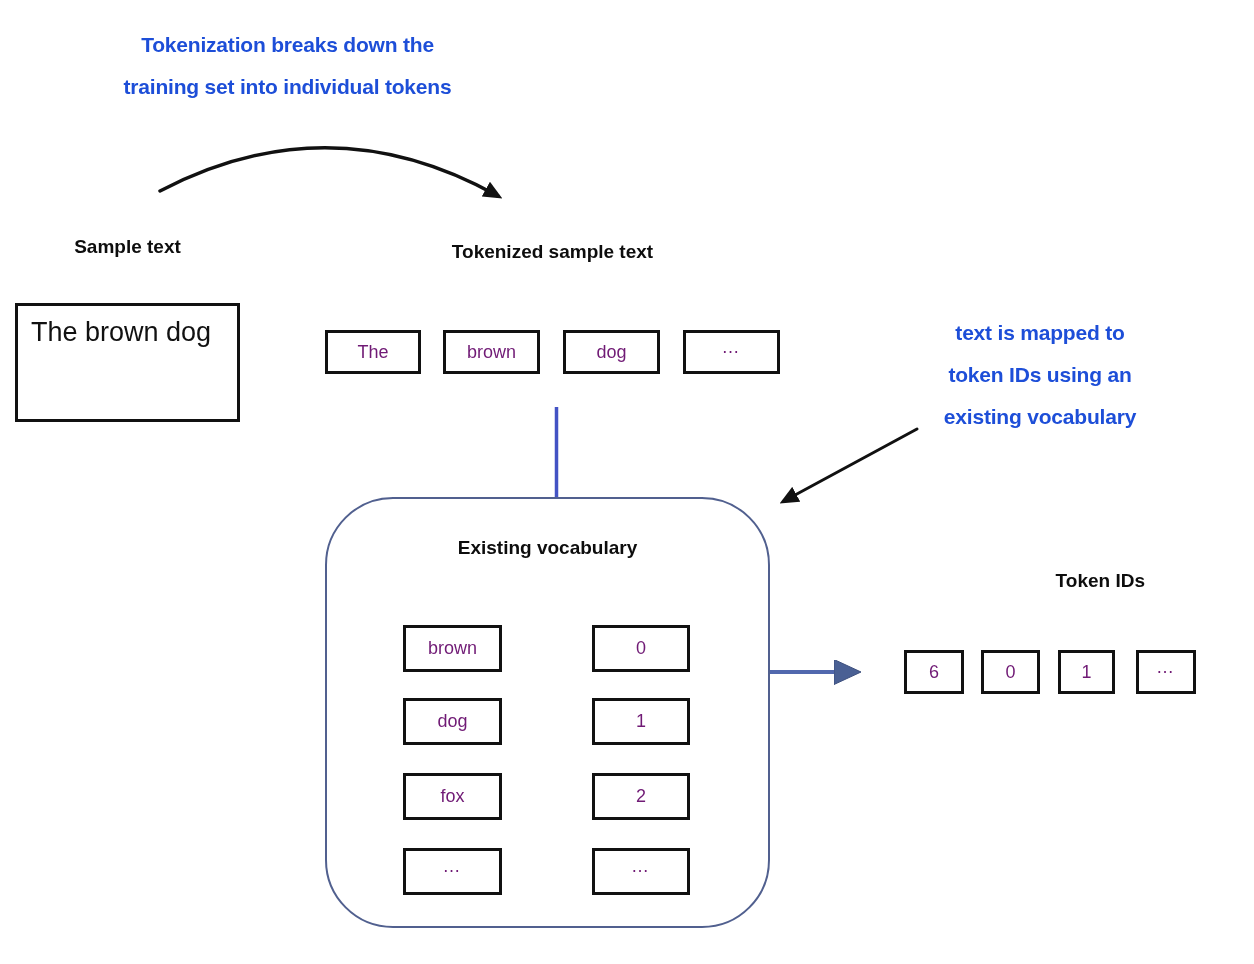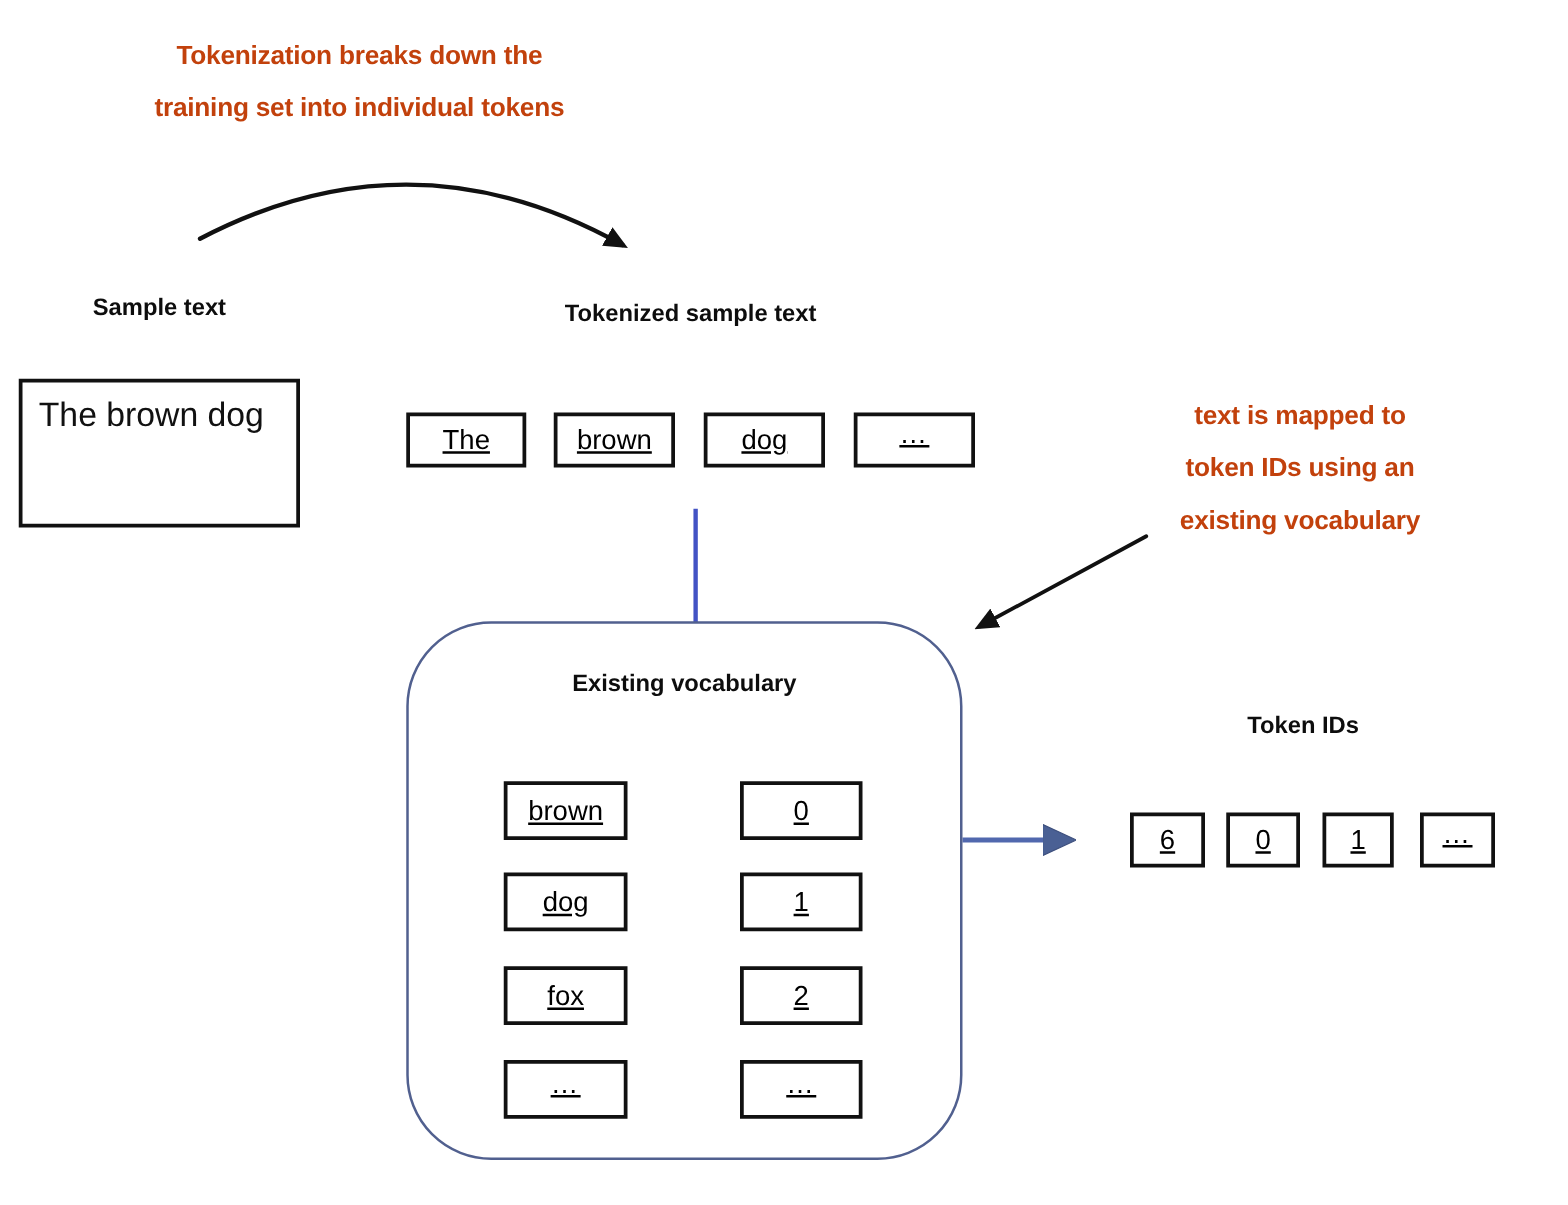--- a/index.html
+++ b/index.html
@@ -12,21 +12,21 @@
     overflow:hidden;
   }
 
   
   .note {
     position:absolute;
     font-weight:bold;
     font-size:21px;
     line-height:42px;
     text-align:center;
-    color:#c2410c;
+    color:#1d4ed8;
     letter-spacing:-0.2px;
   }
 
   
   .heading {
     position:absolute;
     font-weight:bold;
     font-size:19px;
     color:#0d0d0d;
     text-align:center;
@@ -34,23 +34,22 @@
 
   
   .tbox {
     position:absolute;
     border:3px solid #111;
     background:#fff;
     box-sizing:border-box;
     display:flex;
     align-items:center;
     justify-content:center;
-    font-size:22px;
-    color:#000000;
-    text-decoration:underline;
+    font-size:18px;
+    color:#701a75;
   }
   .tbox.ellipsis span { transform:translateY(-5px); letter-spacing:2px; }
 
   
   .sample-box {
     position:absolute;
     left:15px; top:303px;
     width:225px; height:119px;
     border:3px solid #111;
     box-sizing:border-box;
@@ -161,21 +160,21 @@
 <div class="tbox ellipsis" style="left:592px; top:848px; width:98px; height:47px;">
     <span>…</span>
   </div>
 
 <div class="note" style="left:890px; top:312px; width:300px;">
   <div>text is mapped to</div>
   <div>token IDs using an</div>
   <div>existing vocabulary</div>
 </div>
 
-<div class="heading" style="left:940px; top:570px; width:205px;">Token IDs</div>
+<div class="heading" style="left:940px; top:570px; width:205px;text-align:right;">Token IDs</div>
 
 <div class="tbox" style="left:904px; top:650px; width:60px; height:44px;">
     <span>6</span>
   </div>
 <div class="tbox" style="left:981px; top:650px; width:59px; height:44px;">
     <span>0</span>
   </div>
 <div class="tbox" style="left:1058px; top:650px; width:57px; height:44px;">
     <span>1</span>
   </div>

